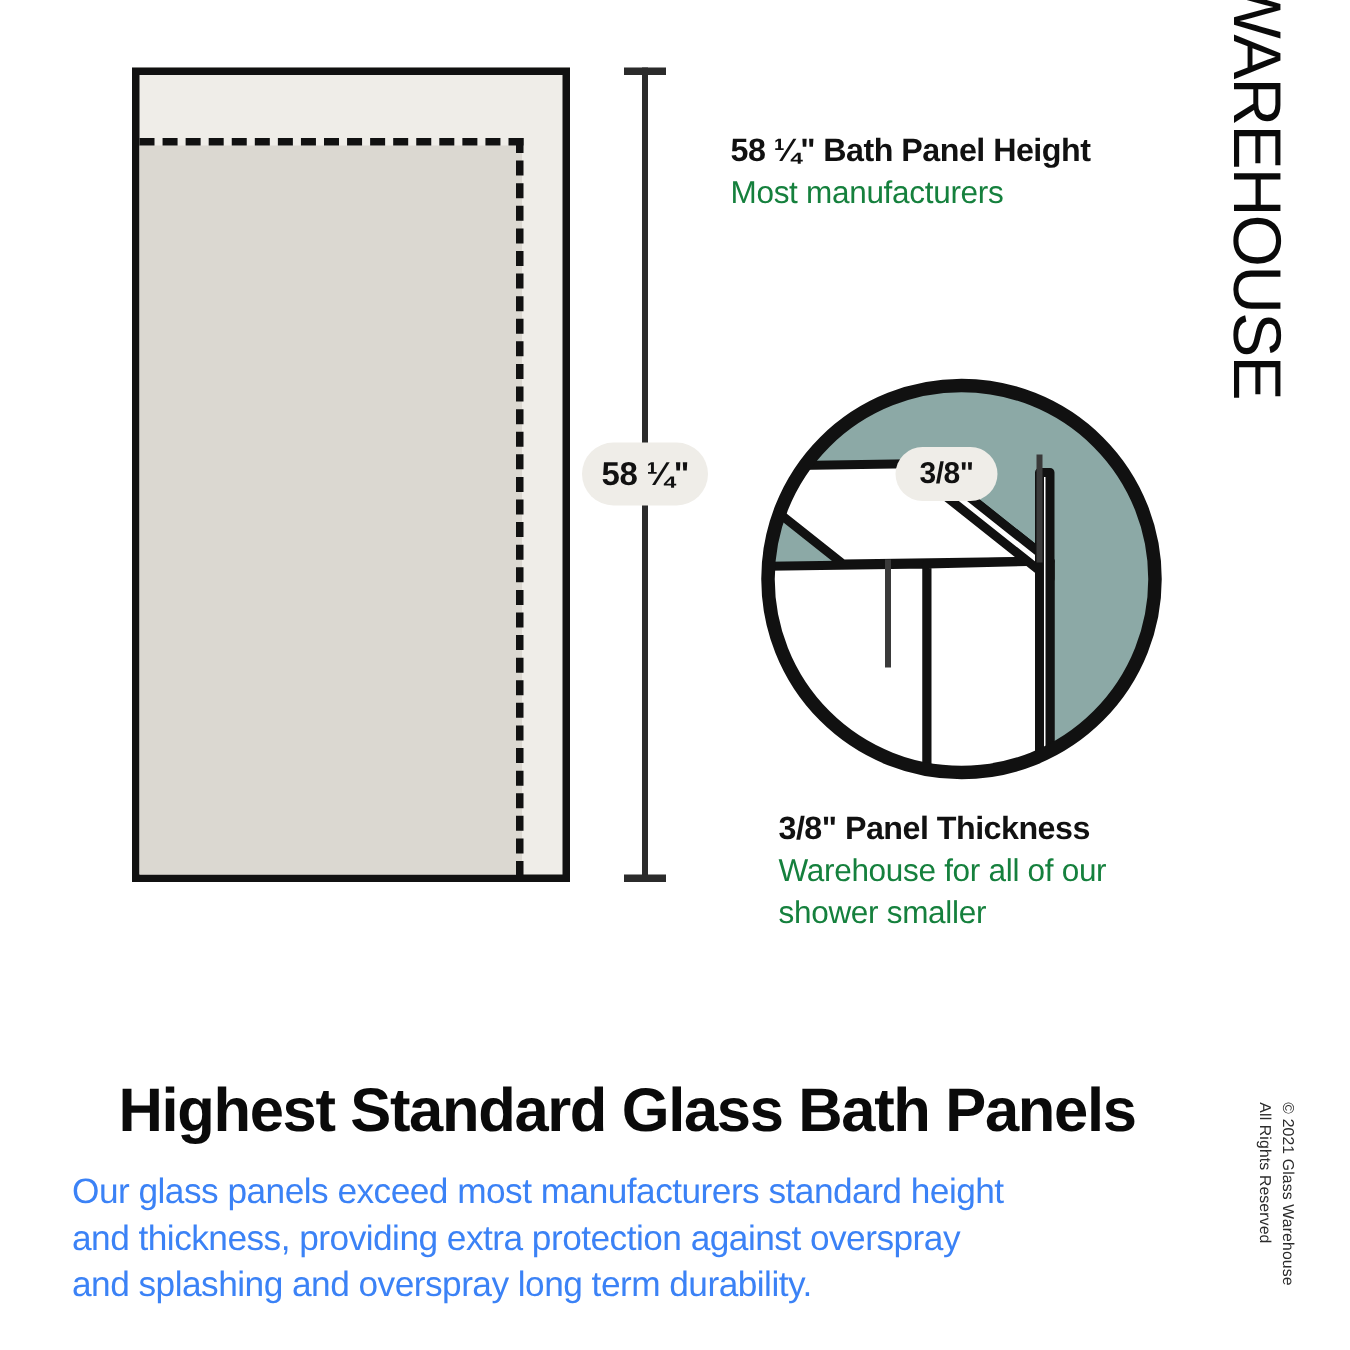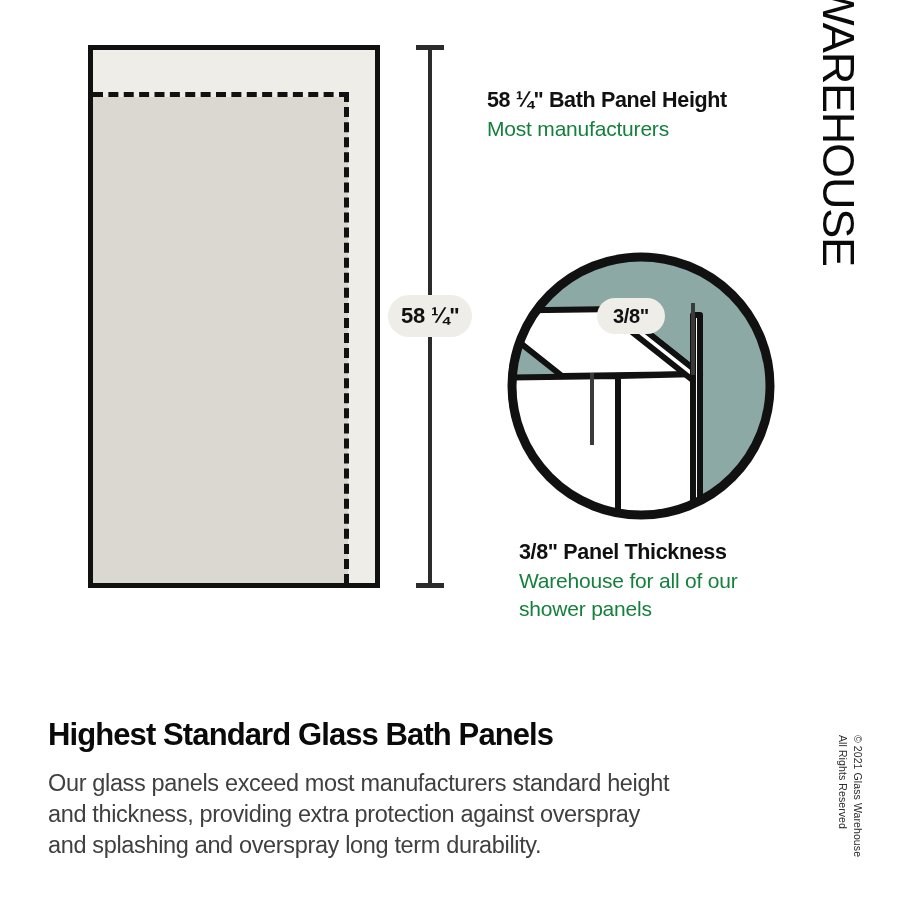--- a/index.html
+++ b/index.html
@@ -179,32 +179,33 @@
   }
 
   
   .bottom-block {
     position: absolute;
     left: 48px;
     top: 718px;
     width: 740px;
   }
   .headline {
-    font-size: 31px;
+    font-size: 41px;
     font-weight: bold;
     color: #0a0a0a;
     letter-spacing: -0.9px;
     line-height: 1.1;
     margin: 0 0 16px 0;
     white-space: nowrap;
+    text-align: center;
   }
   .body-line {
     font-size: 23.5px;
     font-weight: normal;
-    color: #404040;
+    color: #3b82f6;
     letter-spacing: -0.35px;
     line-height: 1.32;
     white-space: nowrap;
   }
 
   
   .copyright {
     position: absolute;
     left: 828px;
     top: 712px;
@@ -277,21 +278,21 @@
       </g>
 
       <circle cx="141" cy="141" r="129" fill="none" stroke="#111111" stroke-width="9"></circle>
     </svg>
   </div>
   <div class="thick-badge">3/8"</div>
 
   <div class="callout" id="callout-thickness">
     <div class="callout-title">3/8" Panel Thickness</div>
     <div class="callout-line">Warehouse for all of our</div>
-    <div class="callout-line">shower panels</div>
+    <div class="callout-line">shower smaller</div>
   </div>
 
   <div class="brand-wordmark">
     <span>GLASSWAREHOUSE</span>
   </div>
 
   <div class="bottom-block">
     <h1 class="headline">Highest Standard Glass Bath Panels</h1>
     <div class="body-line">Our glass panels exceed most manufacturers standard height</div>
     <div class="body-line">and thickness, providing extra protection against overspray</div>

